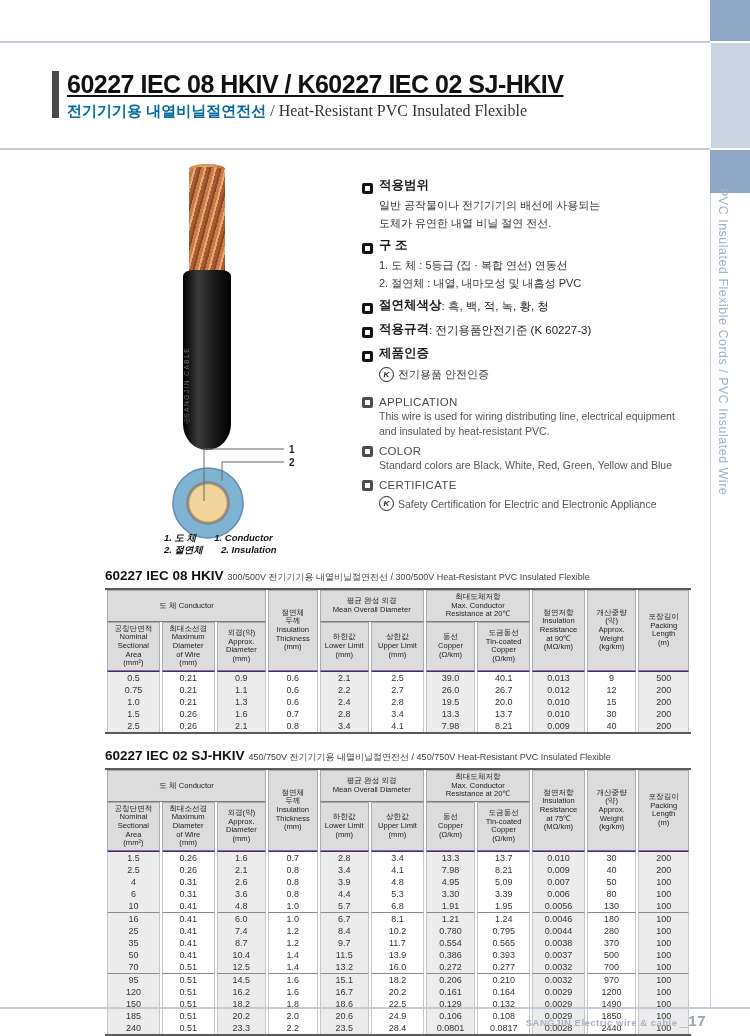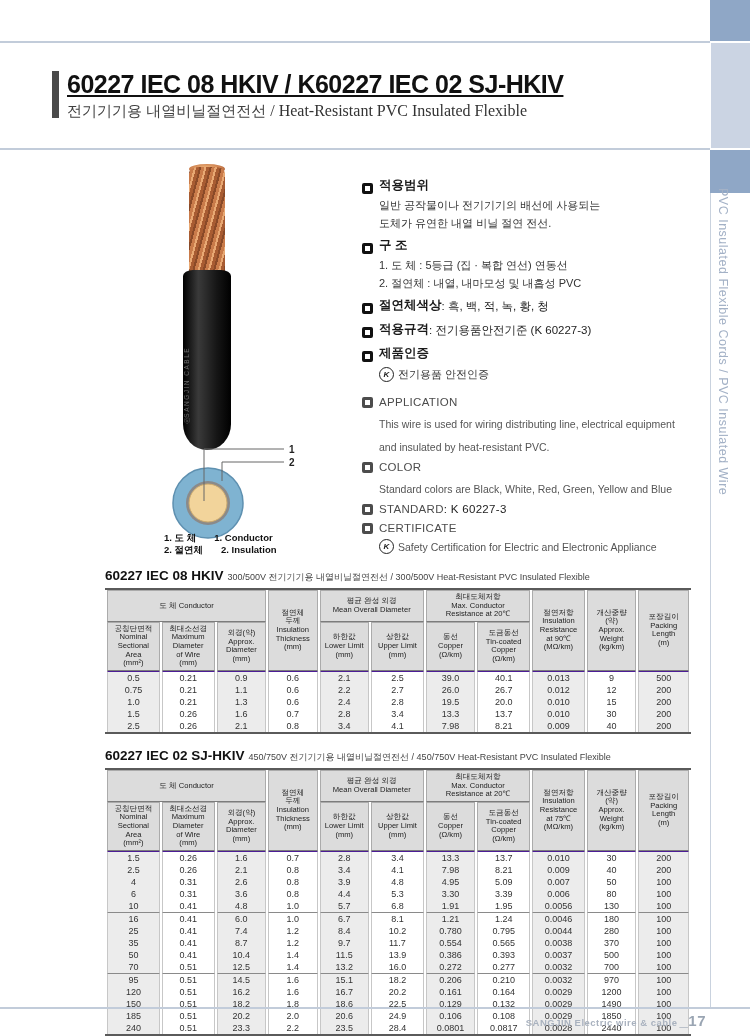--- a/index.html
+++ b/index.html
@@ -15,51 +15,51 @@
   .sb2{left:711px;top:43px;width:39px;height:105px;background:#CBD4E3;}
   .sb3{left:710px;top:150px;width:40px;height:43px;}
   .vline{position:absolute;left:710px;top:193px;width:1px;height:814px;background:#C9D2DE;}
   .side-label{position:absolute;left:716px;top:188px;writing-mode:vertical-rl;
       font-size:12.5px;letter-spacing:.5px;color:#A3B1C6;}
   
   .title-bar{position:absolute;left:52px;top:71px;width:7px;height:47px;background:#4a4a4a;}
   .page-title{position:absolute;left:67px;top:70px;font-size:25px;font-weight:bold;
       letter-spacing:-.5px;color:#111;white-space:nowrap;text-decoration:underline;}
   .page-sub{position:absolute;left:67px;top:102px;font-size:15px;white-space:nowrap;}
-  .page-sub .ko{font-weight:normal;color:#404040;}
+  .page-sub .ko{font-weight:bold;color:#0369a1;}
   .page-sub .en{font-family:"Liberation Serif",serif;font-size:16px;color:#333;}
   
   .copper{position:absolute;left:189px;top:167px;width:36px;height:108px;
       background:repeating-linear-gradient(105deg,#8a4a28 0 2px,#c97b4a 2px 5px,#e8a873 5px 7px,#a85c32 7px 10px);
       border-radius:10px 10px 0 0/6px 6px 0 0;}
   .copper-cap{position:absolute;left:189px;top:164px;width:36px;height:10px;border-radius:50%;
       background:radial-gradient(ellipse at 45% 40%,#f2b87e 0%,#c97b4a 60%,#8a4a28 100%);}
   .cable-body{position:absolute;left:183px;top:270px;width:48px;height:180px;
       background:linear-gradient(90deg,#000 0%,#3a3a3a 32%,#161616 70%,#000 100%);
       border-radius:10px 10px 24px 24px/6px 6px 26px 26px;}
   .cable-brand{position:absolute;left:0;right:0;bottom:14px;text-align:center;
       writing-mode:vertical-rl;transform:rotate(180deg);margin:0 auto;height:96px;
       font-size:6.5px;letter-spacing:1.5px;color:#6a6a6a;white-space:nowrap;}
   .cross-svg{position:absolute;left:158px;top:441px;}
   .legend{position:absolute;left:164px;top:532px;font-size:9.5px;font-weight:bold;color:#111;}
-  .legend .row{display:flex;gap:18px;line-height:12px;}
+  .legend .row{display:flex;gap:18px;line-height:12px;font-style:italic;}
   
   .specs{position:absolute;left:362px;top:170px;width:348px;}
   .spec-head{display:flex;align-items:flex-end;font-weight:bold;font-size:12.5px;color:#1a1a1a;margin-top:7px;}
   .bullet{display:inline-block;width:5px;height:5px;border:3px solid #111;border-radius:2px;
       background:#fff;margin-right:6px;flex:0 0 auto;}
   .spec-line{font-size:11px;color:#333;margin:4px 0 0 17px;line-height:14px;}
   .inline-val{font-weight:normal;font-size:11.5px;color:#222;}
   .cert-row{display:flex;align-items:center;margin:5px 0 0 17px;font-size:11px;color:#333;}
   .kmark{display:inline-flex;align-items:center;justify-content:center;width:13px;height:13px;
       border:1.4px solid #222;border-radius:50%;font-size:8px;font-weight:bold;color:#222;
       margin-right:4px;flex:0 0 auto;font-style:italic;}
   .specs .en-block{margin-top:14px;}
   .specs .en-block .spec-head{font-size:11.5px;color:#4c4c4c;font-weight:normal;letter-spacing:.3px;}
-  .specs .en-block .spec-line{font-size:10.5px;color:#555;margin-top:10px;line-height:13px;}
+  .specs .en-block .spec-line{font-size:10.5px;color:#555;margin-top:2px;line-height:13px;}
   .specs .en-block .bullet{border-color:#4c4c4c;}
   .specs .en-block .cert-row{color:#555;font-size:10.5px;}
   
   .tbl-wrap{position:absolute;left:105px;width:586px;}
   .t1{top:568px;} .t2{top:748px;}
   .tbl-title{font-size:13.5px;font-weight:bold;color:#111;white-space:nowrap;}
   .tbl-title .desc{font-size:9px;font-weight:normal;color:#444;margin-left:4px;}
   table.spec{width:100%;margin-top:4px;border-collapse:separate;border-spacing:2px 0;
       table-layout:fixed;border-top:2px solid #5a5a5a;border-bottom:2px solid #5a5a5a;}
   table.spec th{background:#DCDCDC;border:1px solid #ABABAB;border-bottom:1px solid #7c7c7c;
@@ -173,27 +173,20 @@
       <div class="spec-sec">
         <div class="spec-head">
             <span class="bullet"></span>
             <span>COLOR</span>
           </div>
         <div class="spec-line">Standard colors are Black, White, Red, Green, Yellow and Blue</div>
       </div>
       <div class="spec-sec">
         <div class="spec-head">
             <span class="bullet"></span>
-            <span>STANDARD</span>
-            <span class="inline-val"> : K 60227-3</span>
-          </div>
-      </div>
-      <div class="spec-sec">
-        <div class="spec-head">
-            <span class="bullet"></span>
             <span>CERTIFICATE</span>
           </div>
         <div class="cert-row">
             <span class="kmark">K</span>
             <span>Safety Certification for Electric and Electronic Appliance</span>
           </div>
       </div>
     </div>
   </div>
 

